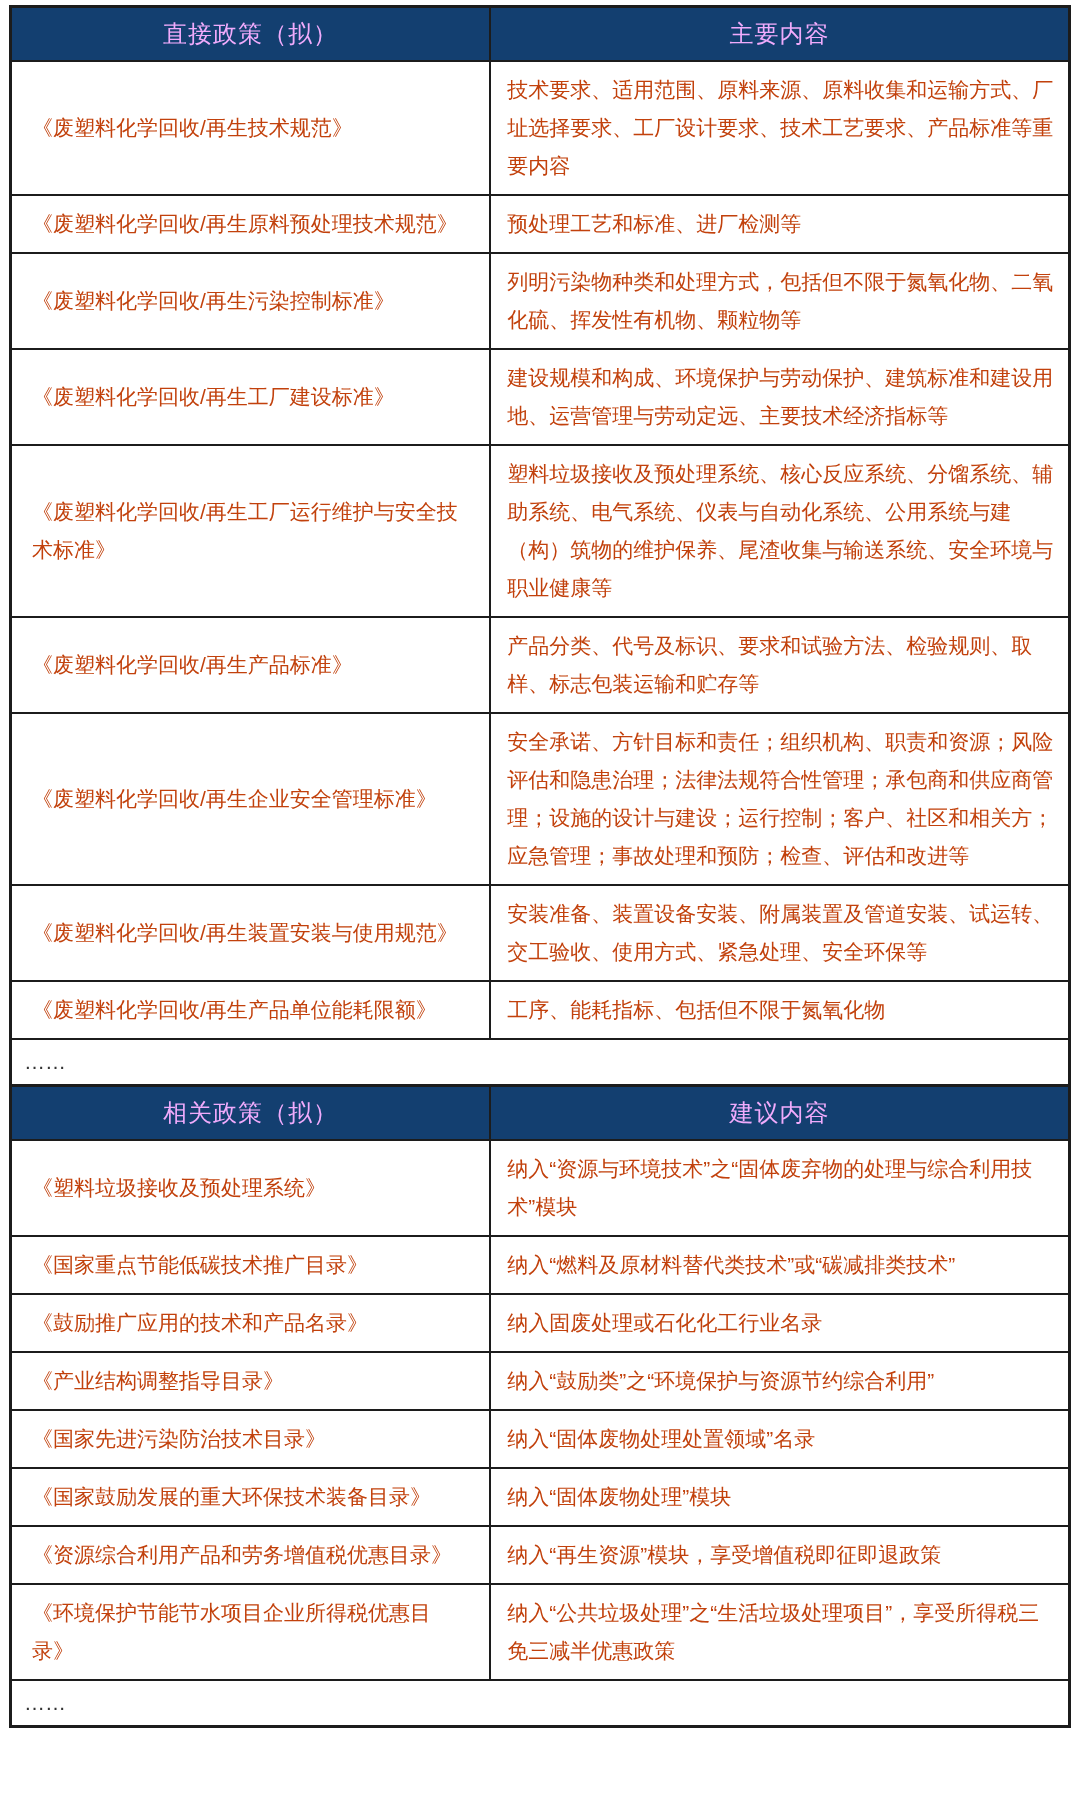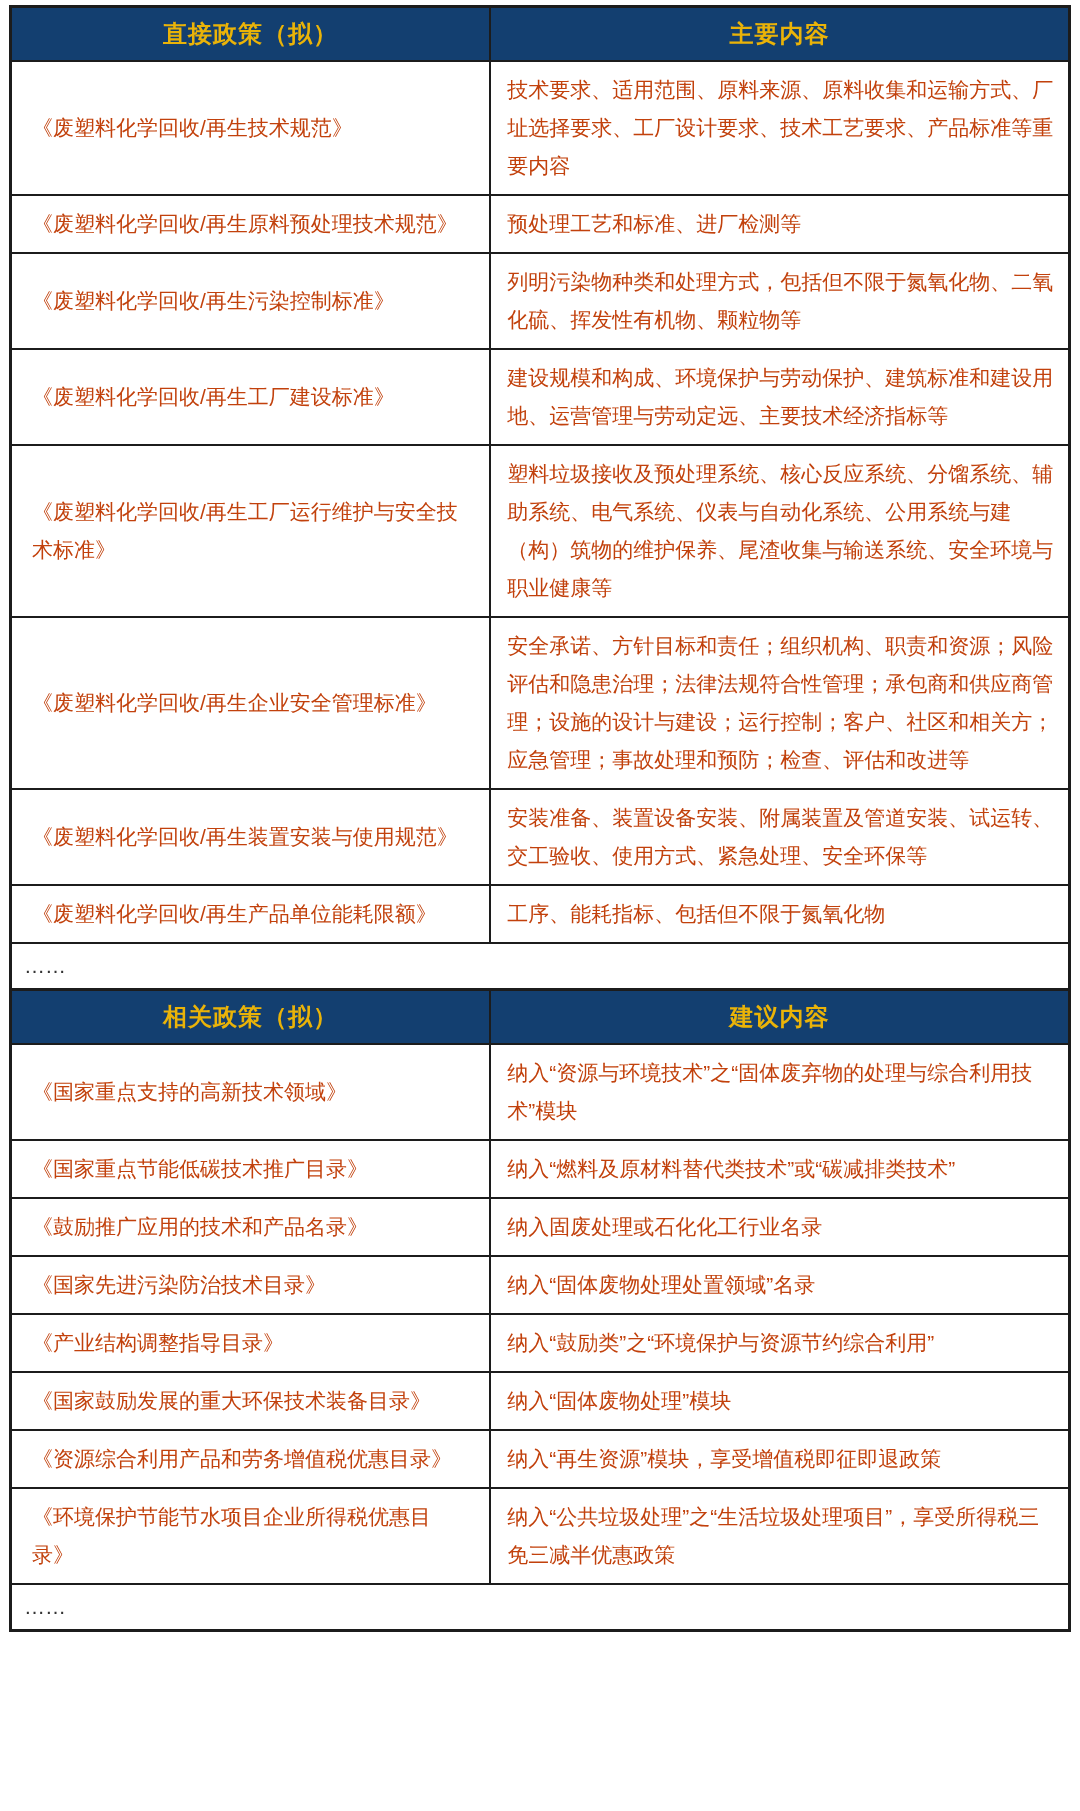--- a/index.html
+++ b/index.html
@@ -1,22 +1,22 @@
 <!DOCTYPE html>
 <html><head>
 <meta charset="utf-8">
 <style>
   html,body{margin:0;padding:0;background:#ffffff;}
   body{font-family:"Liberation Sans","DejaVu Sans",sans-serif;color:#333;}
   .page{width:1080px;min-height:1811px;box-sizing:border-box;padding:5px 9px 8px 9px;background:#fff;}
   table.policy-table{width:100%;border-collapse:collapse;table-layout:fixed;border:3px solid #1c1c1c;}
   table.policy-table + table.policy-table{margin-top:-3px;}
   .policy-table th{
-    background:#133F70;color:#eab308;
-    font-size:24px;font-weight:bold;
+    background:#133F70;color:#f0abfc;
+    font-size:24px;font-weight:normal;
     height:52px;padding:0 4px;text-align:center;
     border:2px solid #1c1c1c;letter-spacing:1px;
   }
   .policy-table td{
     border:2px solid #1c1c1c;
     font-size:21px;line-height:38px;color:#c2410c;
     padding:9px 14px 9px 16px;vertical-align:middle;
     word-break:break-all;
   }
   .policy-table td.policy-name{padding-left:20px;padding-right:19px;}
@@ -55,20 +55,24 @@
         </tr>
         <tr>
           <td class="policy-name">《废塑料化学回收/再生工厂建设标准》</td>
           <td class="content">建设规模和构成、环境保护与劳动保护、建筑标准和建设用地、运营管理与劳动定远、主要技术经济指标等</td>
         </tr>
         <tr>
           <td class="policy-name">《废塑料化学回收/再生工厂运行维护与安全技术标准》</td>
           <td class="content">塑料垃圾接收及预处理系统、核心反应系统、分馏系统、辅助系统、电气系统、仪表与自动化系统、公用系统与建（构）筑物的维护保养、尾渣收集与输送系统、安全环境与职业健康等</td>
         </tr>
         <tr>
+          <td class="policy-name">《废塑料化学回收/再生产品标准》</td>
+          <td class="content">产品分类、代号及标识、要求和试验方法、检验规则、取样、标志包装运输和贮存等</td>
+        </tr>
+        <tr>
           <td class="policy-name">《废塑料化学回收/再生企业安全管理标准》</td>
           <td class="content">安全承诺、方针目标和责任；组织机构、职责和资源；风险评估和隐患治理；法律法规符合性管理；承包商和供应商管理；设施的设计与建设；运行控制；客户、社区和相关方；应急管理；事故处理和预防；检查、评估和改进等</td>
         </tr>
         <tr>
           <td class="policy-name">《废塑料化学回收/再生装置安装与使用规范》</td>
           <td class="content">安装准备、装置设备安装、附属装置及管道安装、试运转、交工验收、使用方式、紧急处理、安全环保等</td>
         </tr>
         <tr>
           <td class="policy-name">《废塑料化学回收/再生产品单位能耗限额》</td>
           <td class="content">工序、能耗指标、包括但不限于氮氧化物</td>
@@ -87,38 +91,38 @@
         <col style="width:54.7%">
       </colgroup>
     <thead>
       <tr>
         <th>相关政策（拟）</th>
         <th>建议内容</th>
       </tr>
     </thead>
     <tbody>
         <tr>
-          <td class="policy-name">《国家重点支持的高新技术领域》</td>
+          <td class="policy-name">《塑料垃圾接收及预处理系统》</td>
           <td class="content">纳入“资源与环境技术”之“固体废弃物的处理与综合利用技术”模块</td>
         </tr>
         <tr>
           <td class="policy-name">《国家重点节能低碳技术推广目录》</td>
           <td class="content">纳入“燃料及原材料替代类技术”或“碳减排类技术”</td>
         </tr>
         <tr>
           <td class="policy-name">《鼓励推广应用的技术和产品名录》</td>
           <td class="content">纳入固废处理或石化化工行业名录</td>
         </tr>
         <tr>
+          <td class="policy-name">《产业结构调整指导目录》</td>
+          <td class="content">纳入“鼓励类”之“环境保护与资源节约综合利用”</td>
+        </tr>
+        <tr>
           <td class="policy-name">《国家先进污染防治技术目录》</td>
           <td class="content">纳入“固体废物处理处置领域”名录</td>
-        </tr>
-        <tr>
-          <td class="policy-name">《产业结构调整指导目录》</td>
-          <td class="content">纳入“鼓励类”之“环境保护与资源节约综合利用”</td>
         </tr>
         <tr>
           <td class="policy-name">《国家鼓励发展的重大环保技术装备目录》</td>
           <td class="content">纳入“固体废物处理”模块</td>
         </tr>
         <tr>
           <td class="policy-name">《资源综合利用产品和劳务增值税优惠目录》</td>
           <td class="content">纳入“再生资源”模块，享受增值税即征即退政策</td>
         </tr>
         <tr>

